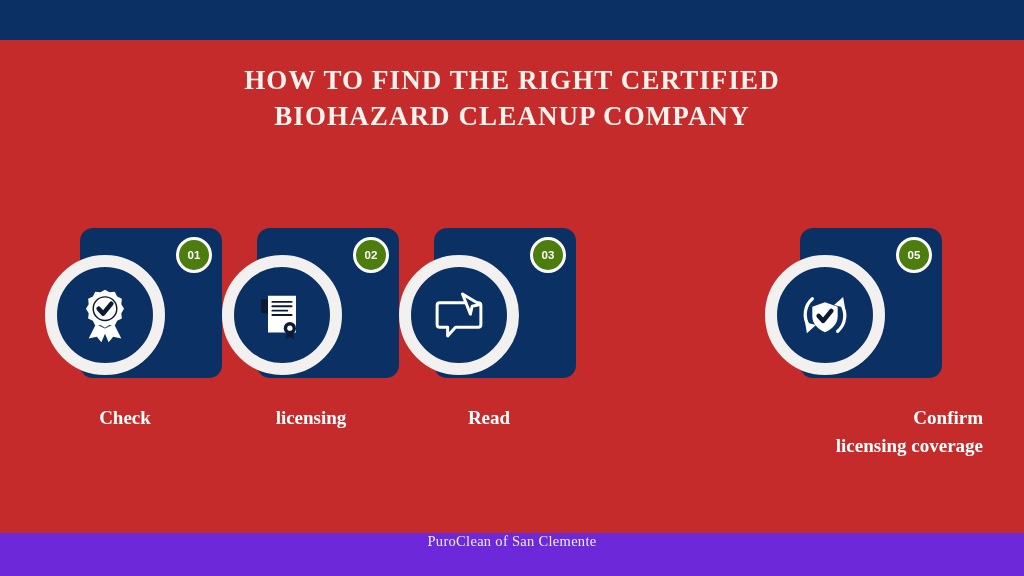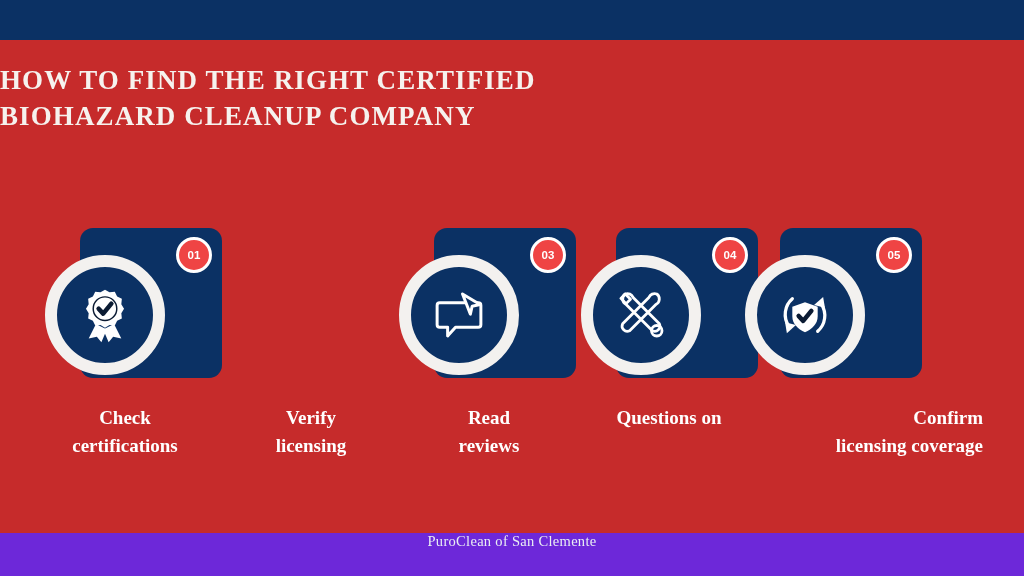--- a/index.html
+++ b/index.html
@@ -39,21 +39,21 @@
     letter-spacing: 0.3px;
     font-family: "Liberation Serif", serif;
   }
 
   
   .title {
     position: absolute;
     left: 0;
     top: 62px;
     width: 1024px;
-    text-align: left;
+    text-align: center;
     color: #f6f2ee;
     font-size: 27px;
     font-weight: bold;
     letter-spacing: 1.1px;
     line-height: 36px;
     font-family: "Liberation Serif", serif;
   }
   .title .t-line { display: block; }
 
   
@@ -78,21 +78,21 @@
     background: #0b3164;
     border-radius: 13px;
   }
   .badge {
     position: absolute;
     right: 10px;
     top: 9px;
     width: 36px;
     height: 36px;
     border-radius: 50%;
-    background: #ef4444;
+    background: #4d7c0f;
     border: 3.5px solid #ffffff;
     box-sizing: border-box;
     display: flex;
     align-items: center;
     justify-content: center;
     color: #ffffff;
     font-size: 11.5px;
     font-weight: bold;
     font-family: "Liberation Sans", sans-serif;
     letter-spacing: 0.2px;
@@ -154,52 +154,57 @@
           <polygon points="22,42 14,58 23,56 28,62 34,48" fill="#ffffff"></polygon>
           <polygon points="42,42 50,58 41,56 36,62 30,48" fill="#ffffff"></polygon>
           <path d="M32 4 l5.0 3.0 5.8 -0.6 2.6 5.2 5.2 2.6 -0.6 5.8 3.0 5.0 -3.0 5.0 0.6 5.8 -5.2 2.6 -2.6 5.2 -5.8 -0.6 -5.0 3.0 -5.0 -3.0 -5.8 0.6 -2.6 -5.2 -5.2 -2.6 0.6 -5.8 -3.0 -5.0 3.0 -5.0 -0.6 -5.8 5.2 -2.6 2.6 -5.2 5.8 0.6 z" fill="#ffffff"></path>
           <circle cx="32" cy="25" r="13" fill="none" stroke="#0b1b33" stroke-width="1.6"></circle>
           <path d="M25 25 l5 5.5 9 -11" fill="none" stroke="#0b1b33" stroke-width="5" stroke-linecap="round" stroke-linejoin="round"></path>
         </svg>
       </span>
     </div>
   </div>
 
+  <div class="card-unit" style="left:257px;">
+    <div class="card-plate"></div>
+    <div class="badge">02</div>
+    <div class="icon-circle">
+      <span>
+        <svg width="56" height="56" viewBox="0 0 64 64">
+          <rect x="8" y="14" width="12" height="16" fill="#0b1b33"></rect>
+          <rect x="16" y="10" width="32" height="42" fill="#ffffff"></rect>
+          <g stroke="#0b1b33" stroke-width="2.1" stroke-linecap="round">
+            <line x1="21" y1="17" x2="43" y2="17"></line>
+            <line x1="21" y1="22" x2="43" y2="22"></line>
+            <line x1="21" y1="27" x2="38" y2="27"></line>
+            <line x1="21" y1="32" x2="43" y2="32"></line>
+          </g>
+          <polygon points="38,50 36,60 41,57 46,60 44,50" fill="#0b1b33"></polygon>
+          <circle cx="41" cy="47" r="7" fill="#0b1b33"></circle>
+          <circle cx="41" cy="47" r="3" fill="#ffffff"></circle>
+        </svg>
+      </span>
+    </div>
+  </div>
 
   <div class="card-unit" style="left:434px;">
     <div class="card-plate"></div>
     <div class="badge">03</div>
     <div class="icon-circle">
       <span>
         <svg width="56" height="56" viewBox="0 0 64 64">
           <path d="M10 18 h44 a3 3 0 0 1 3 3 v22 a3 3 0 0 1 -3 3 h-26 l-9 10 v-10 h-9 a3 3 0 0 1 -3 -3 v-22 a3 3 0 0 1 3 -3 z" fill="none" stroke="#ffffff" stroke-width="3.4" stroke-linejoin="round"></path>
           <path d="M36 8 l20 12 -9 2 -2 9 z" fill="#0b3164" stroke="#ffffff" stroke-width="3.4" stroke-linejoin="round"></path>
         </svg>
       </span>
     </div>
   </div>
 
-  <div class="card-unit" style="left:616px;">
-    <div class="card-plate"></div>
-    <div class="badge">04</div>
-    <div class="icon-circle">
-      <span>
-        <svg width="56" height="56" viewBox="0 0 64 64">
-          <g fill="none" stroke="#ffffff" stroke-width="3.2" stroke-linecap="round" stroke-linejoin="round">
-            <path d="M14 8 a7 7 0 0 0 1 12 l30 30 a6 6 0 0 0 8 -8 l-30 -30 a7 7 0 0 0 -9 -4 z"></path>
-            <path d="M14 8 l6 6 -5 5 -6 -6 z"></path>
-            <path d="M50 8 a7 7 0 0 1 -1 12 l-30 30 a6 6 0 0 1 -8 -8 l30 -30 a7 7 0 0 1 9 -4 z"></path>
-            <path d="M50 56 a6 6 0 1 0 0 -12 a6 6 0 0 0 0 12 z"></path>
-          </g>
-        </svg>
-      </span>
-    </div>
-  </div>
-
-  <div class="card-unit" style="left:780px;">
+
+  <div class="card-unit" style="left:800px;">
     <div class="card-plate"></div>
     <div class="badge">05</div>
     <div class="icon-circle">
       <span>
         <svg width="58" height="58" viewBox="0 0 64 64">
           <path d="M50 20 a23 23 0 0 1 -4 30" fill="none" stroke="#ffffff" stroke-width="3.6" stroke-linecap="round"></path>
           <path d="M14 44 a23 23 0 0 1 4 -30" fill="none" stroke="#ffffff" stroke-width="3.6" stroke-linecap="round"></path>
           <polygon points="52,12 54,24 42,21" fill="#ffffff"></polygon>
           <polygon points="12,52 10,40 22,43" fill="#ffffff"></polygon>
           <path d="M32 18 l14 5 v10 c0 9 -6 14 -14 18 c-8 -4 -14 -9 -14 -18 v-10 z" fill="#ffffff"></path>
@@ -207,32 +212,28 @@
         </svg>
       </span>
     </div>
   </div>
 
 </div>
 
 <div class="captions">
   <div class="caption" style="left:34px; width:182px;">
     <span class="c-line">Check</span>
-    <span class="c-line">certifications</span>
   </div>
   <div class="caption" style="left:220px; width:182px;">
-    <span class="c-line">Verify</span>
     <span class="c-line">licensing</span>
   </div>
   <div class="caption" style="left:398px; width:182px;">
     <span class="c-line">Read</span>
-    <span class="c-line">reviews</span>
   </div>
   <div class="caption" style="left:578px; width:182px;">
-    <span class="c-line">Questions on</span>
   </div>
   <div class="caption" style="left:758px; width:225px;text-align:right;">
     <span class="c-line">Confirm</span>
     <span class="c-line">licensing coverage</span>
   </div>
 </div>
 
 <div class="footer-bar">
   <span class="footer-text">PuroClean of San Clemente</span>
 </div>

